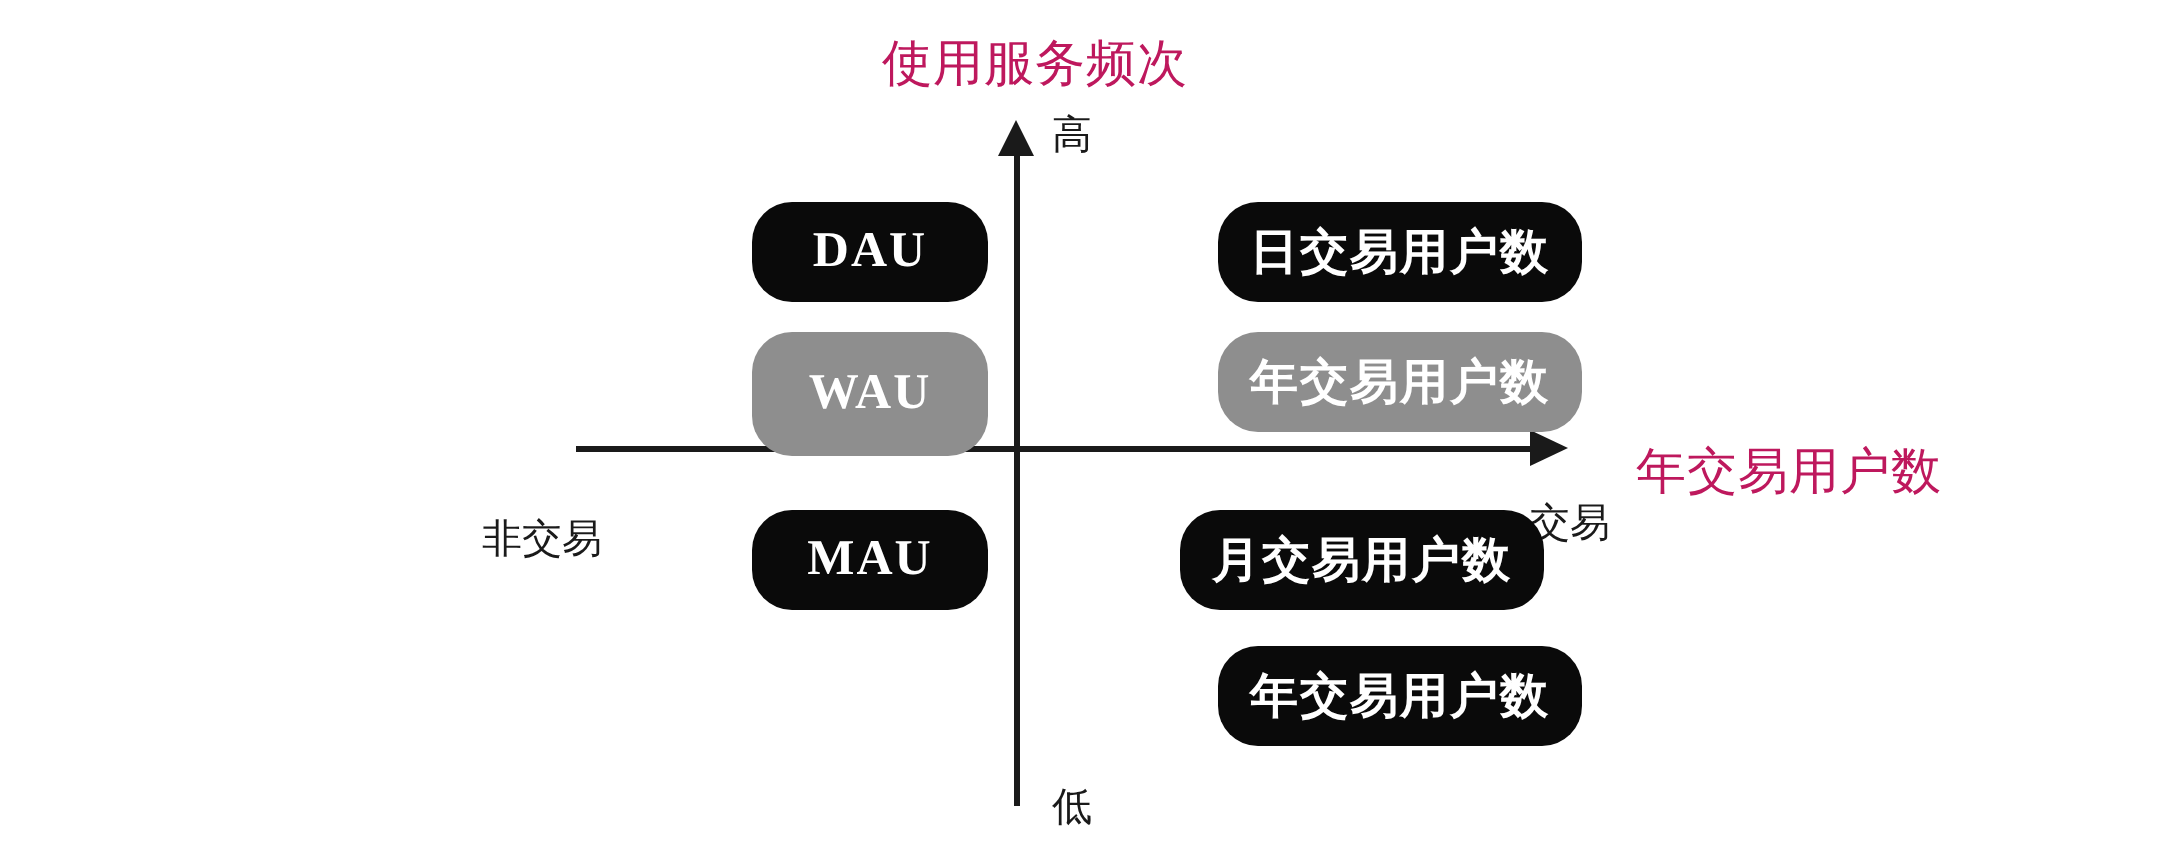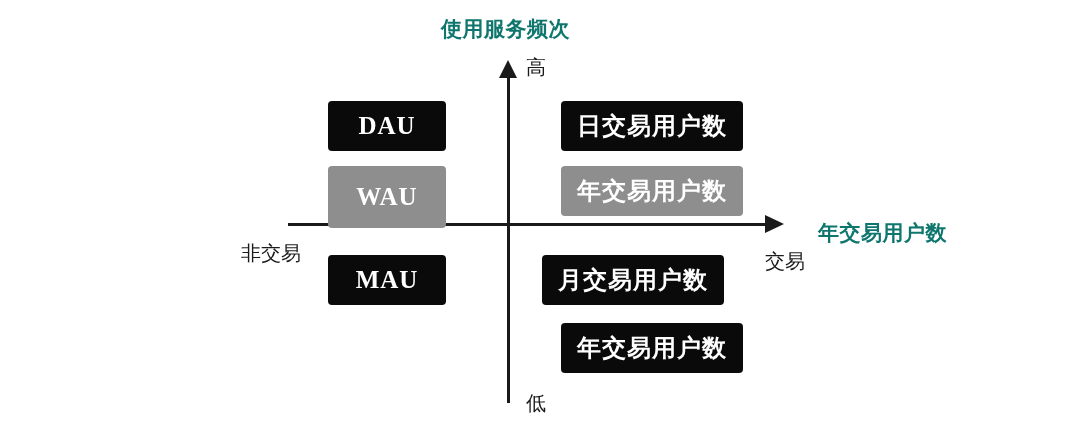--- a/index.html
+++ b/index.html
@@ -54,54 +54,55 @@
     height: 0;
     border-top: 9px solid transparent;
     border-bottom: 9px solid transparent;
     border-left: 19px solid #1a1a1a;
   }
 
   
   .axis-title {
     position: absolute;
     font-family: "DejaVu Sans", "Liberation Sans", sans-serif;
-    font-weight: bold;
-    font-size: 21px;
-    color: #0f766e;
+    font-weight: normal;
+    font-size: 25px;
+    color: #be185d;
     white-space: nowrap;
     letter-spacing: 0.5px;
   }
   .y-axis-title { left: 441px; top: 15px; }
   .x-axis-title { left: 818px; top: 219px; }
 
   .pole-label {
     position: absolute;
     font-family: "DejaVu Sans", "Liberation Sans", sans-serif;
     font-size: 20px;
     color: #1a1a1a;
     white-space: nowrap;
   }
   .pole-high { left: 526px; top: 54px; }
   .pole-low  { left: 526px; top: 390px; }
-  .pole-left { left: 241px; top: 240px; }
+  .pole-left { left: 241px; top: 256px; }
   .pole-right{ left: 765px; top: 248px; }
 
   
   .pill {
     position: absolute;
     display: flex;
     align-items: center;
     justify-content: center;
-    border-radius: 4px;
+    border-radius: 20px;
     color: #ffffff;
     font-family: "Liberation Serif", "DejaVu Serif", serif;
     font-weight: bold;
     white-space: nowrap;
     box-sizing: border-box;
     user-select: none;
+    margin-left: 48px;
   }
   .pill.dark  { background: #0a0a0a; }
   .pill.gray  { background: #8e8e8e; }
   .pill.latin { font-size: 25px; letter-spacing: 1px; }
   .pill.cjk   { font-size: 24px; letter-spacing: 1px; }
 
   .pill-dau  { left: 328px; top: 101px; width: 118px; height: 50px; }
   .pill-wau  { left: 328px; top: 166px; width: 118px; height: 62px; }
   .pill-mau  { left: 328px; top: 255px; width: 118px; height: 50px; }
   .pill-daily   { left: 561px; top: 101px; width: 182px; height: 50px; }

